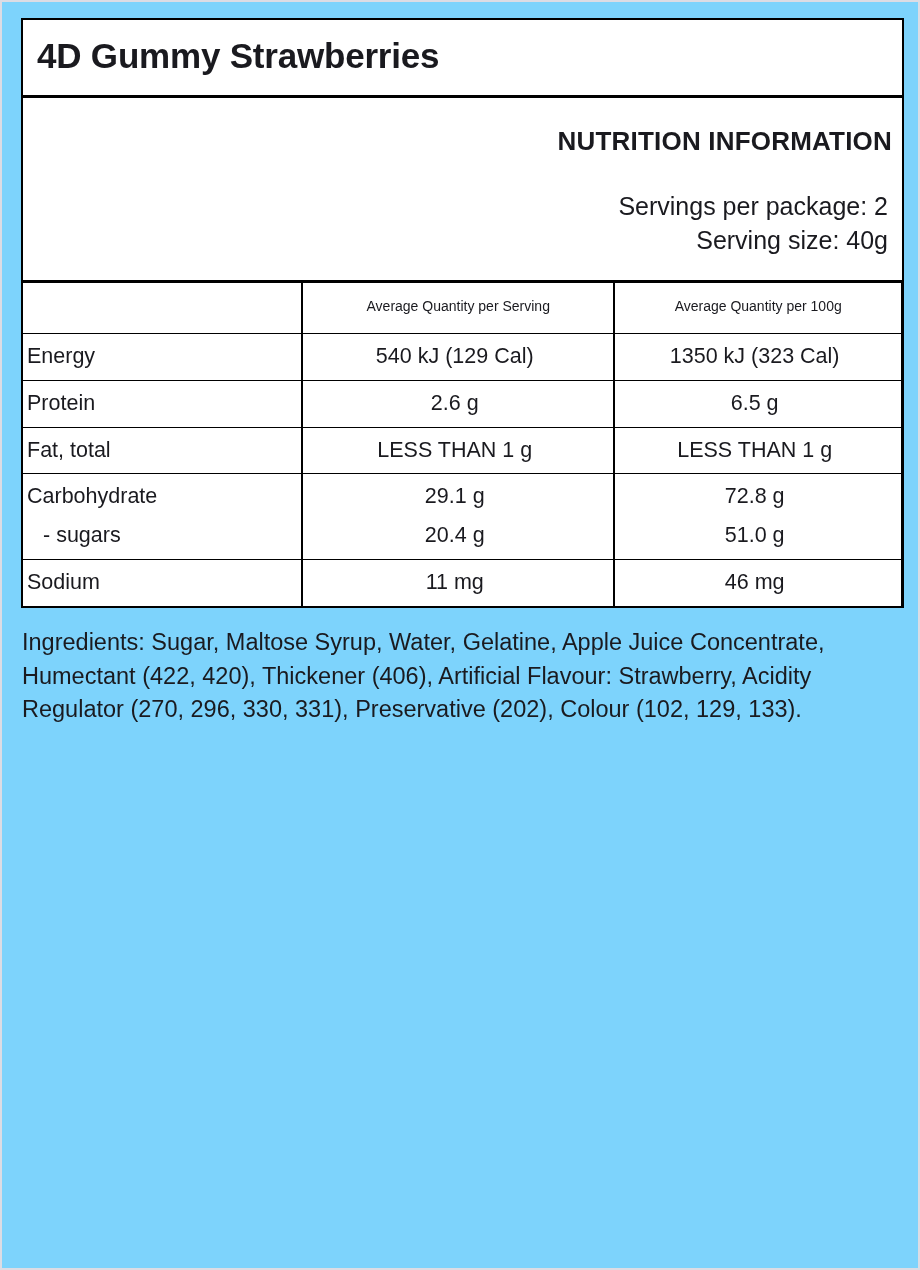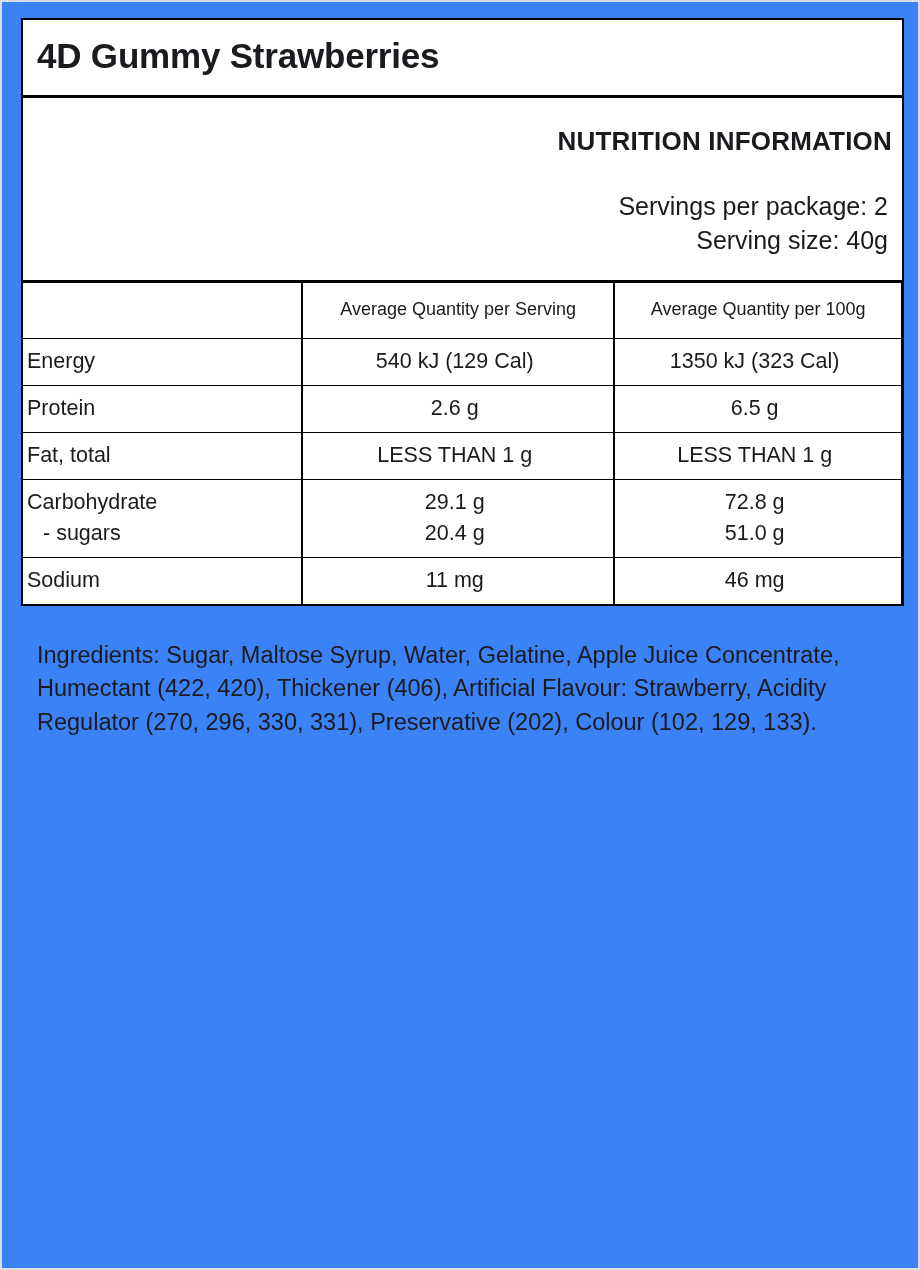--- a/index.html
+++ b/index.html
@@ -15,21 +15,21 @@
     color: #1a1a1f;
     -webkit-font-smoothing: antialiased;
   }
 
   
   .page {
     box-sizing: border-box;
     width: 920px;
     height: 1270px;
     border: 2px solid #dcdce4;
-    background: #3b82f6;
+    background: #7dd3fc;
     padding: 0;
     position: relative;
     overflow: hidden;
   }
 
   .page-inner {
     padding: 16px 20px 0 19px;
   }
 
   
@@ -96,45 +96,45 @@
   table.nip-table th:not(:first-child),
   table.nip-table td:not(:first-child) {
     border-left: 2px solid #000000;
   }
   table.nip-table tr:last-child th,
   table.nip-table tr:last-child td { border-bottom: 0; }
 
   table.nip-table thead th {
     font-weight: normal;
     text-align: center;
-    font-size: 18px;
+    font-size: 14px;
     line-height: 1.42;
     padding: 14px 16px 16px 16px;
     border-bottom: 2px solid #000000;
     border-top: 0;
     border-radius: 29px;
   }
   table.nip-table thead th.blank-head { border-top: 0; }
 
   table.nip-table tbody td { font-size: 21.5px; line-height: 1.3; }
   td.nutrient-name { text-align: left; }
   td.nutrient-val  { text-align: center; }
 
   
   td.stacked { padding-top: 11px; padding-bottom: 11px; }
-  td.stacked .line-1 { display: block; margin-bottom: 3px; }
+  td.stacked .line-1 { display: block; margin-bottom: 11px; }
   td.stacked .line-2 { display: block; }
   td.stacked .indent { padding-left: 16px; }
 
   
   .ingredients {
     font-size: 23.5px;
     line-height: 1.42;
     padding: 17px 40px 0 0;
-    margin: 16px;
+    margin: 1px;
     max-width: 820px;
     color: #1a1a1f;
   }
 </style>
 </head>
 <body>
 
 <div class="page">
   <div class="page-inner">
 

